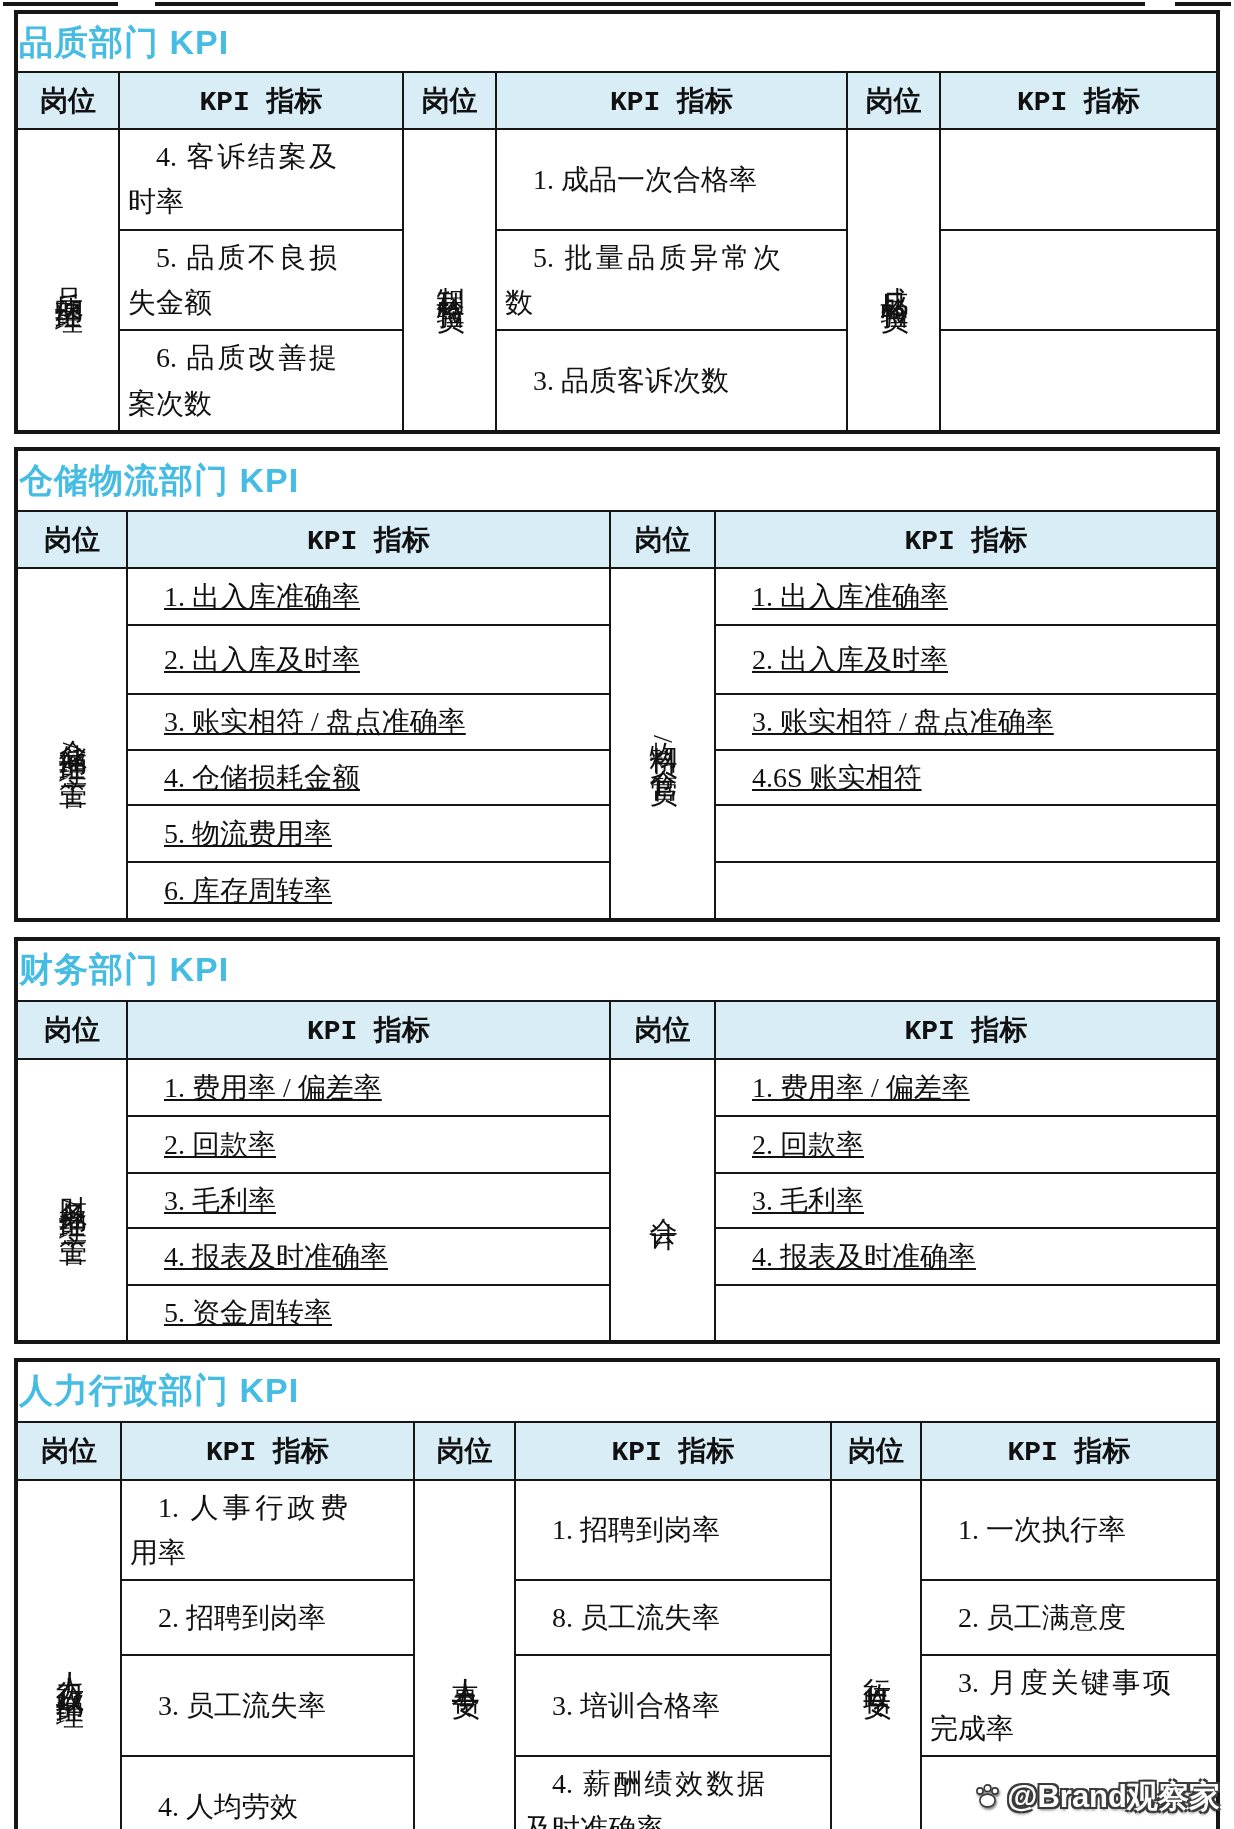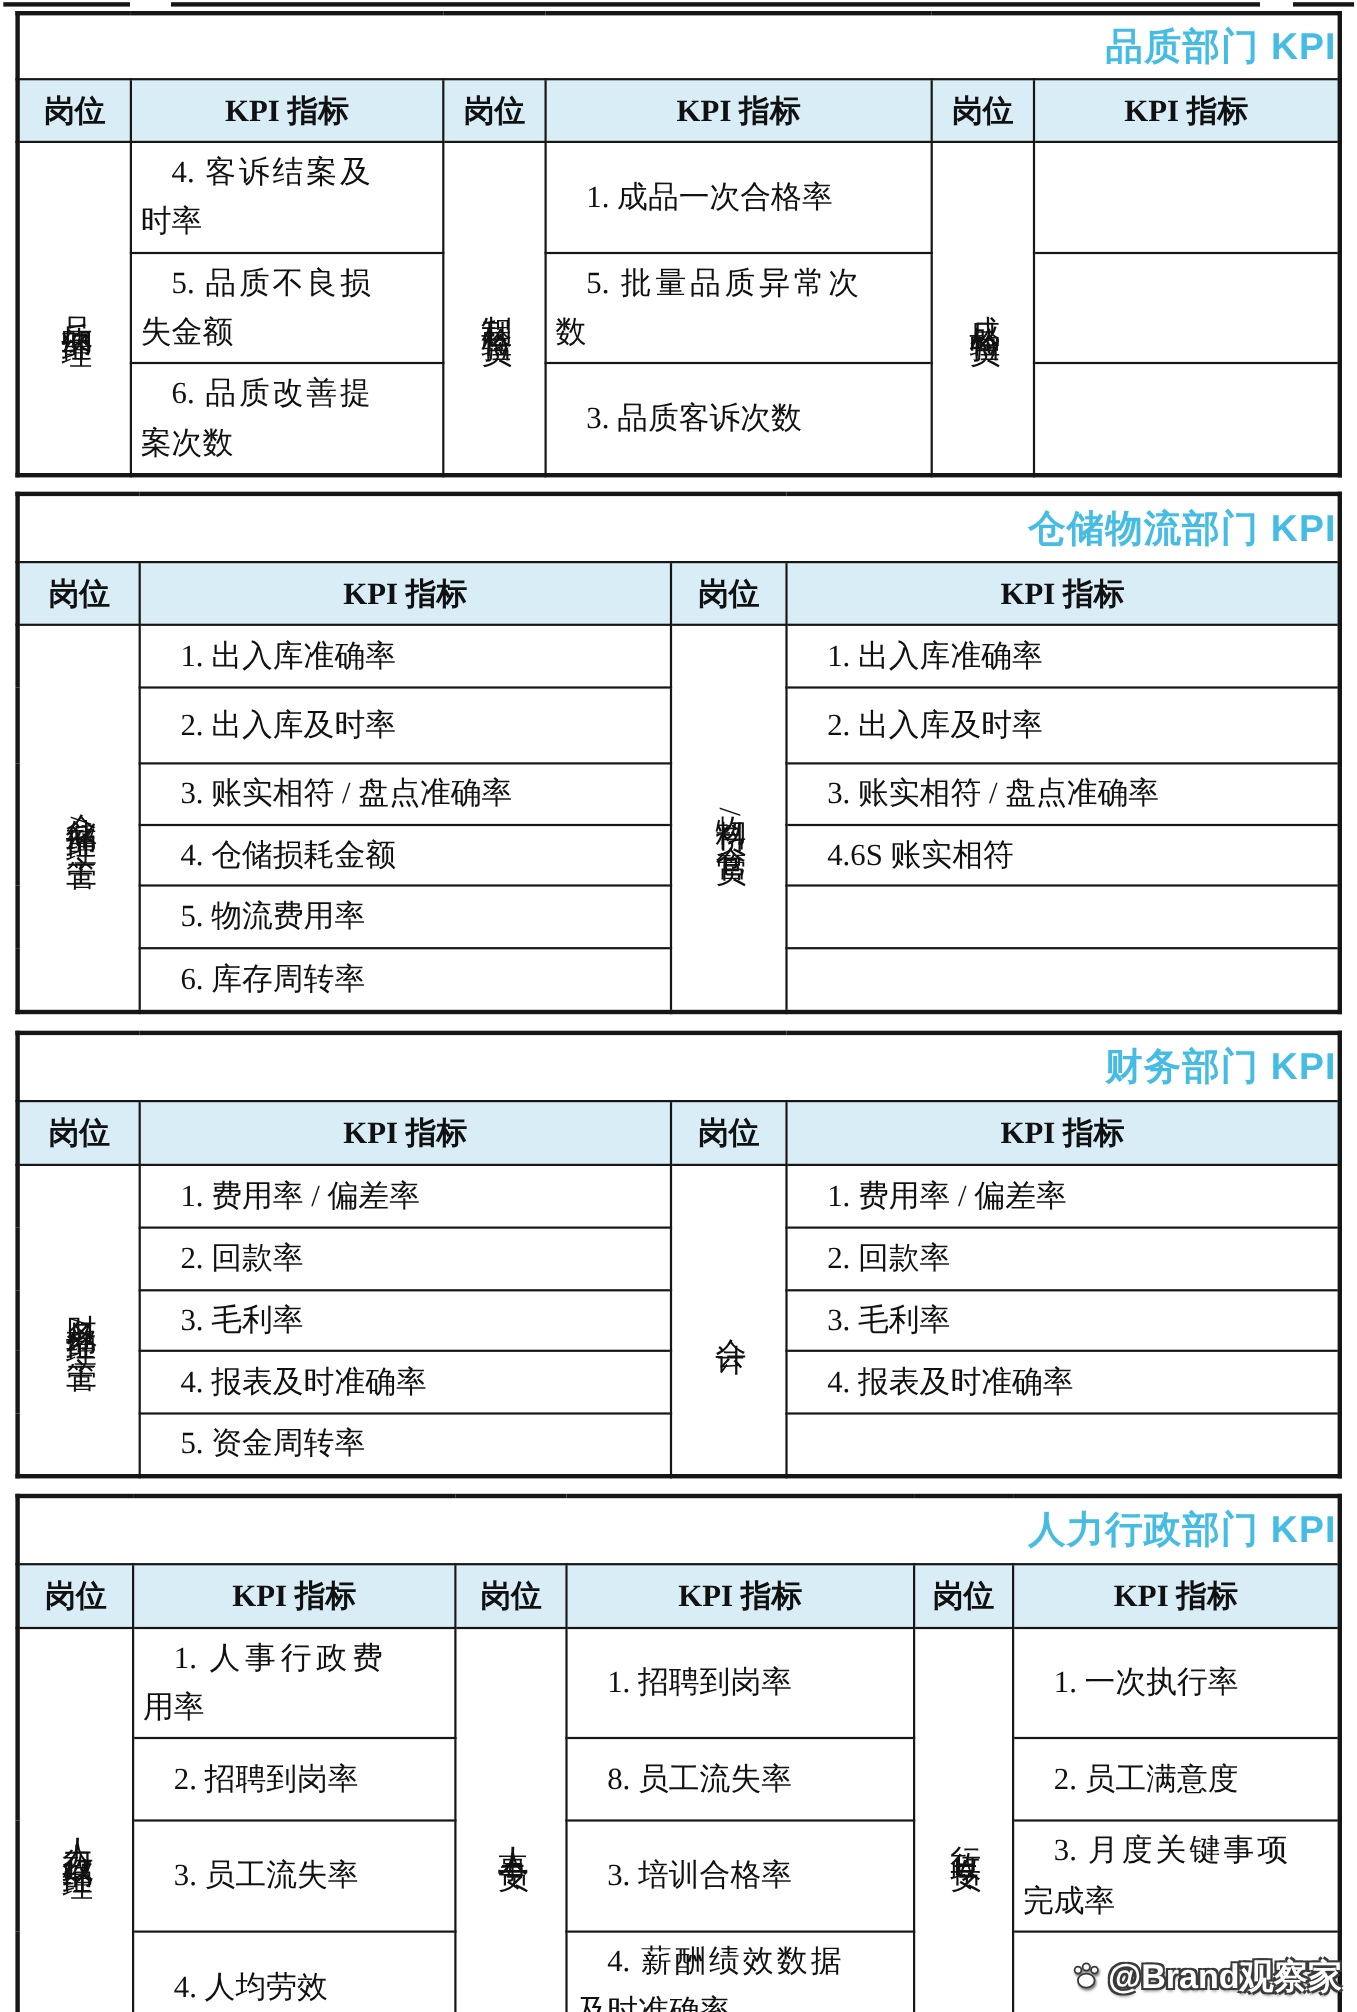--- a/index.html
+++ b/index.html
@@ -25,33 +25,33 @@
     width:1202px;
     margin-left:14px;
     background:#fff;
     border:4px solid #161616;
   }
   table.kpi td{
     border:2px solid #161616;
     overflow:hidden;
   }
   td.title-cell{
-    text-align:right;vertical-align:middle;
+    text-align:left;vertical-align:middle;
     font-weight:bold;font-size:34px;
     color:#45bce3;
     letter-spacing:1px;
     border-bottom:3px solid #161616;
     font-family:"Liberation Sans",sans-serif;
   }
   td.head-cell{
     background:#d9edf7;
     text-align:center;vertical-align:middle;
     font-weight:bold;font-size:28px;color:#111;
     border-bottom:3px solid #161616;
-    font-family:Liberation Serif, serif;
+    font-family:Liberation Mono, monospace;
   }
   td.pos-cell{
     text-align:center;vertical-align:middle;
     font-family:"Liberation Serif",serif;
   }
   td.pos-cell span{
     display:inline-block;
     writing-mode:vertical-rl;
     font-size:28px;
     letter-spacing:0.18em;
@@ -59,21 +59,21 @@
   }
   td.kpi-cell{
     vertical-align:middle;
     text-align:justify;
     font-family:"Liberation Serif",serif;
     font-size:28px;
     line-height:1.62;
     padding:4px 65px 4px 8px;
     text-indent:28px;
   }
-  table.t2 td.kpi-cell, table.t3 td.kpi-cell{ padding-right:50px; }
+  table.t2 td.kpi-cell, table.t3 td.kpi-cell{ padding-right:50px;text-decoration:underline; }
   td.kpi-cell.pr45{ padding-right:45px; }
   
   .watermark{
     position:absolute;
     top:1776px;right:14px;
     display:flex;align-items:center;gap:4px;
     font-weight:bold;font-size:31px;
     color:#ffffff;
     text-shadow:-2px -2px 0 #3a3a3a, 2px -2px 0 #3a3a3a, -2px 2px 0 #3a3a3a, 2px 2px 0 #3a3a3a, 0 3px 3px rgba(0,0,0,.55);
     font-family:"Liberation Sans",sans-serif;

